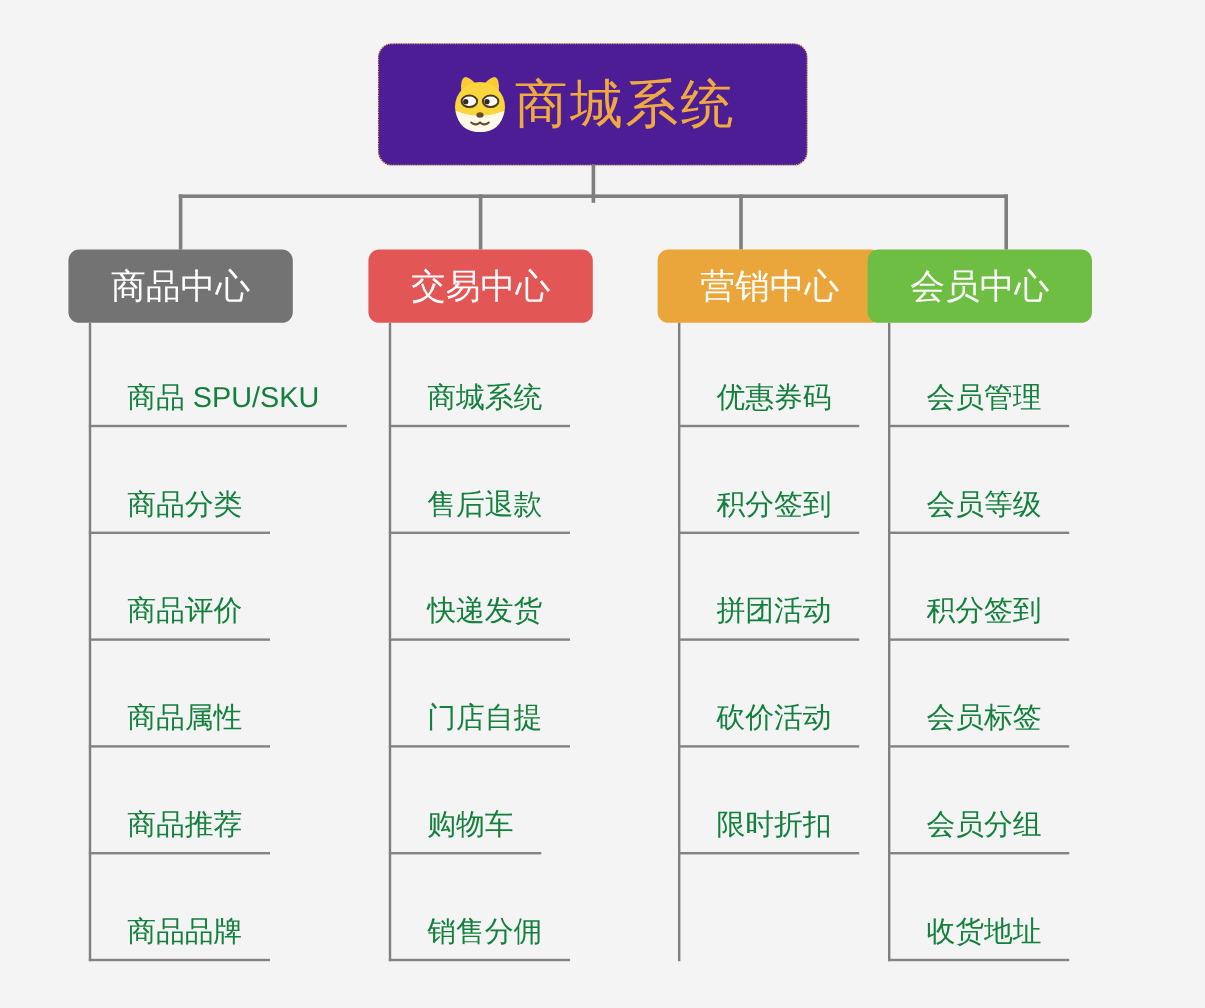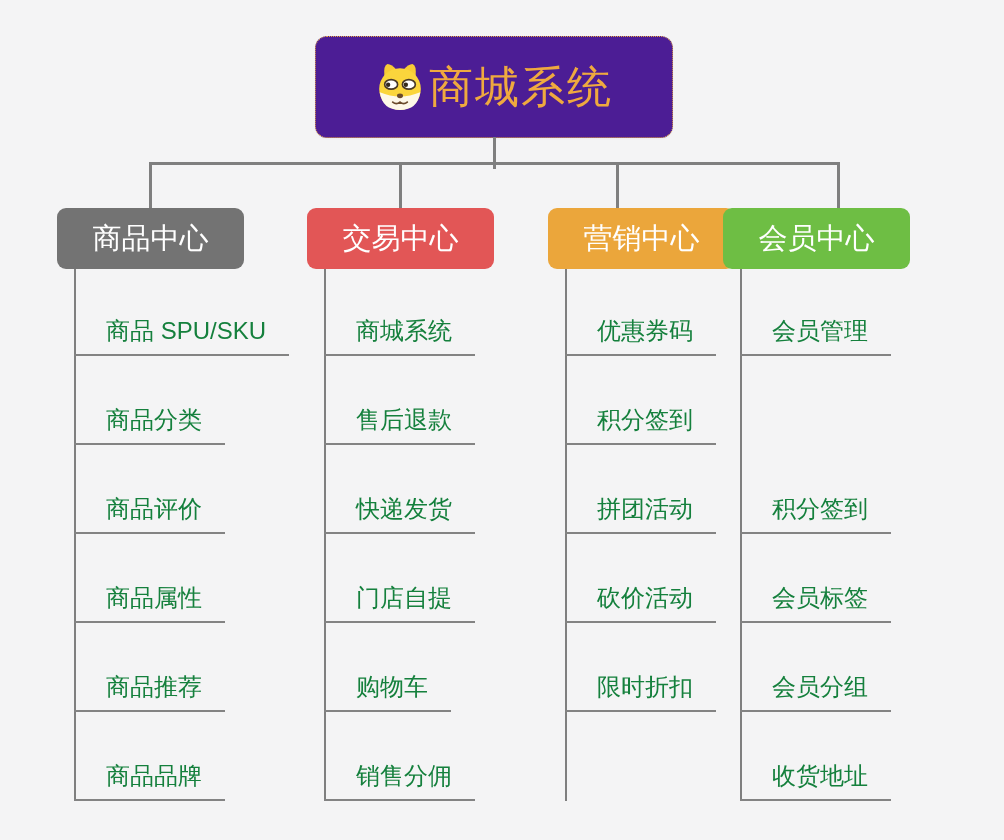--- a/index.html
+++ b/index.html
@@ -112,19 +112,20 @@
     <div class="leaf l2">积分签到</div>
     <div class="leaf l3">拼团活动</div>
     <div class="leaf l4">砍价活动</div>
     <div class="leaf l5">限时折扣</div>
   </div>
 
   <div class="branch b4">
     <div class="branch-node" style="background: rgb(110, 190, 68);">会员中心</div>
     <div class="trunk"></div>
     <div class="leaf l1">会员管理</div>
+    <div class="leaf l2">会员等级</div>
     <div class="leaf l3">积分签到</div>
     <div class="leaf l4">会员标签</div>
     <div class="leaf l5">会员分组</div>
     <div class="leaf l6">收货地址</div>
   </div>
 
 </div>
 
 </body></html>

